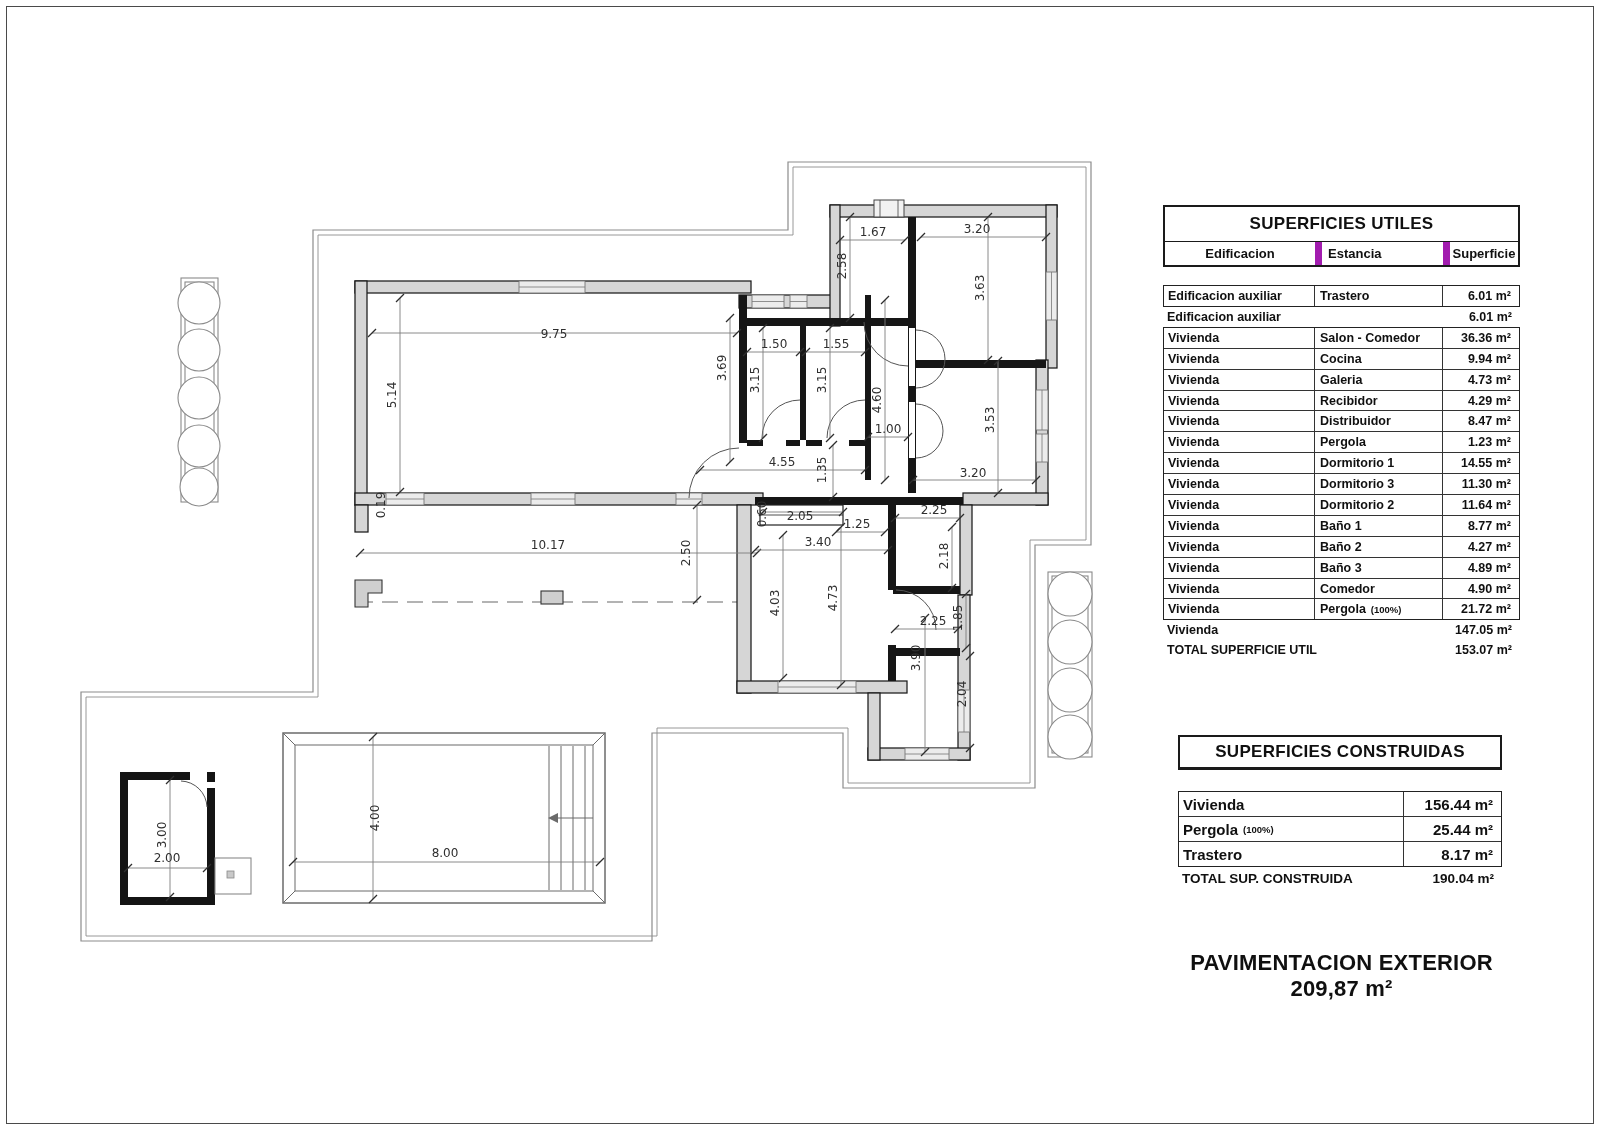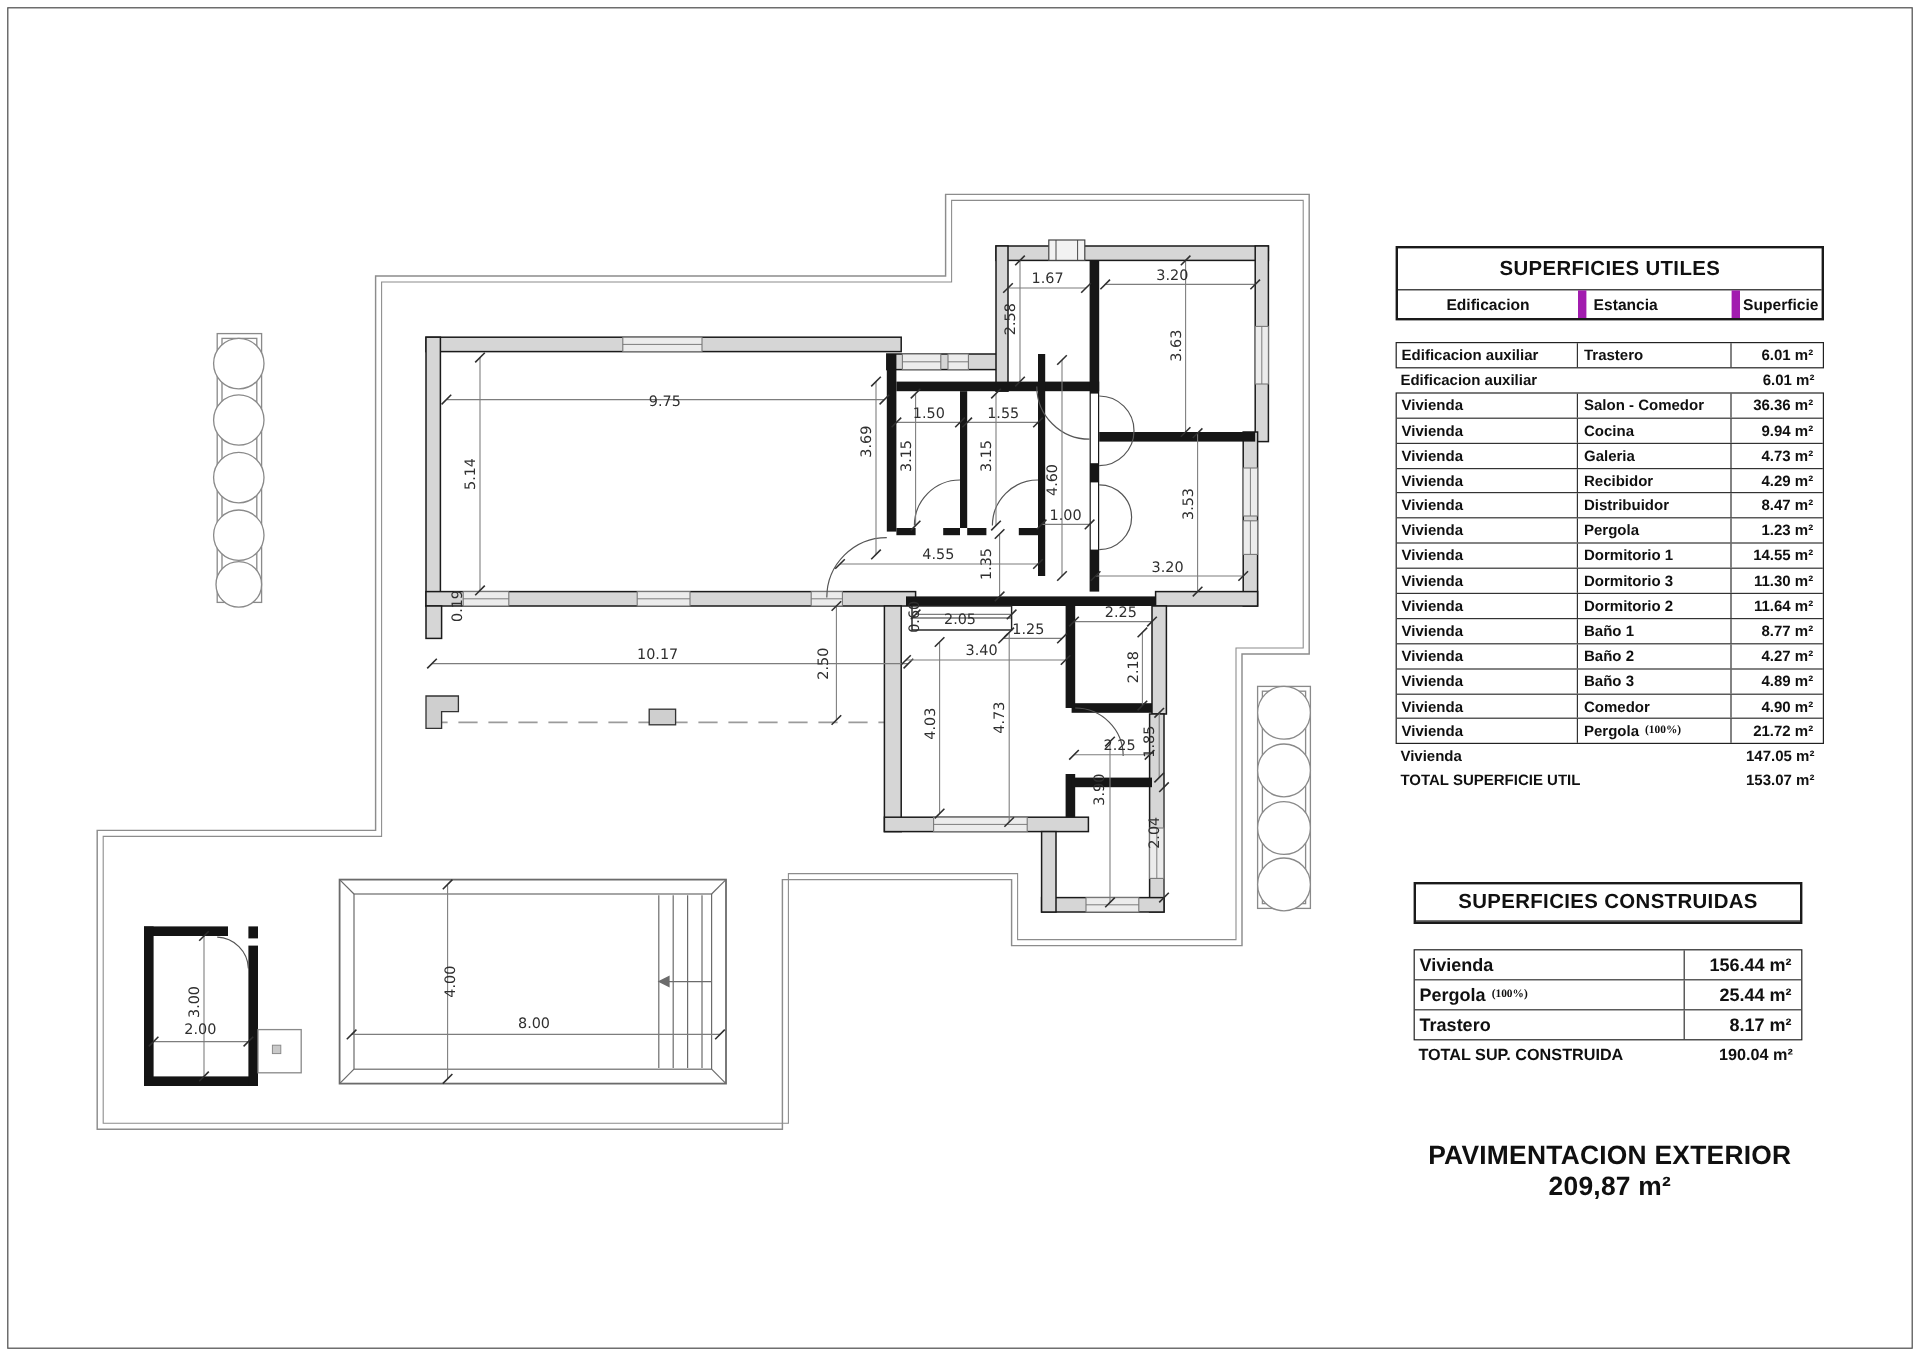--- a/index.html
+++ b/index.html
@@ -37,21 +37,21 @@
   .grow{display:grid;}
   .grow+.grow{border-top:1px solid #333;}
   .grow>div{display:flex;align-items:center;overflow:hidden;white-space:nowrap;}
   .grow>div+div{border-left:1px solid #333;}
   .cell1{padding-left:4px;}
   .cell2{padding-left:5px;}
   .cellv{justify-content:flex-end;padding-right:8px;}
   .prow{display:flex;justify-content:space-between;align-items:center;}
   .prow .pl1{padding-left:4px;}
   .prow .pv{padding-right:8px;}
-  .pct{font-size:9.5px;margin-left:5px;font-weight:bold;font-family:Liberation Serif, serif;}
+  .pct{font-size:9.5px;margin-left:5px;font-weight:bold;}
   .u1 .grow,.u1 .prow{height:19.9px;font-size:12.5px;text-align:center;}
   .u2 .grow,.u2 .prow{font-size:15px;}
   .gap{height:18px;}
   .footer-note{position:absolute;font-weight:bold;color:#101010;text-align:center;font-size:22px;letter-spacing:.2px;}
 </style>
 </head>
 <body>
 
 <div class="page">
   <div class="frame"></div>

